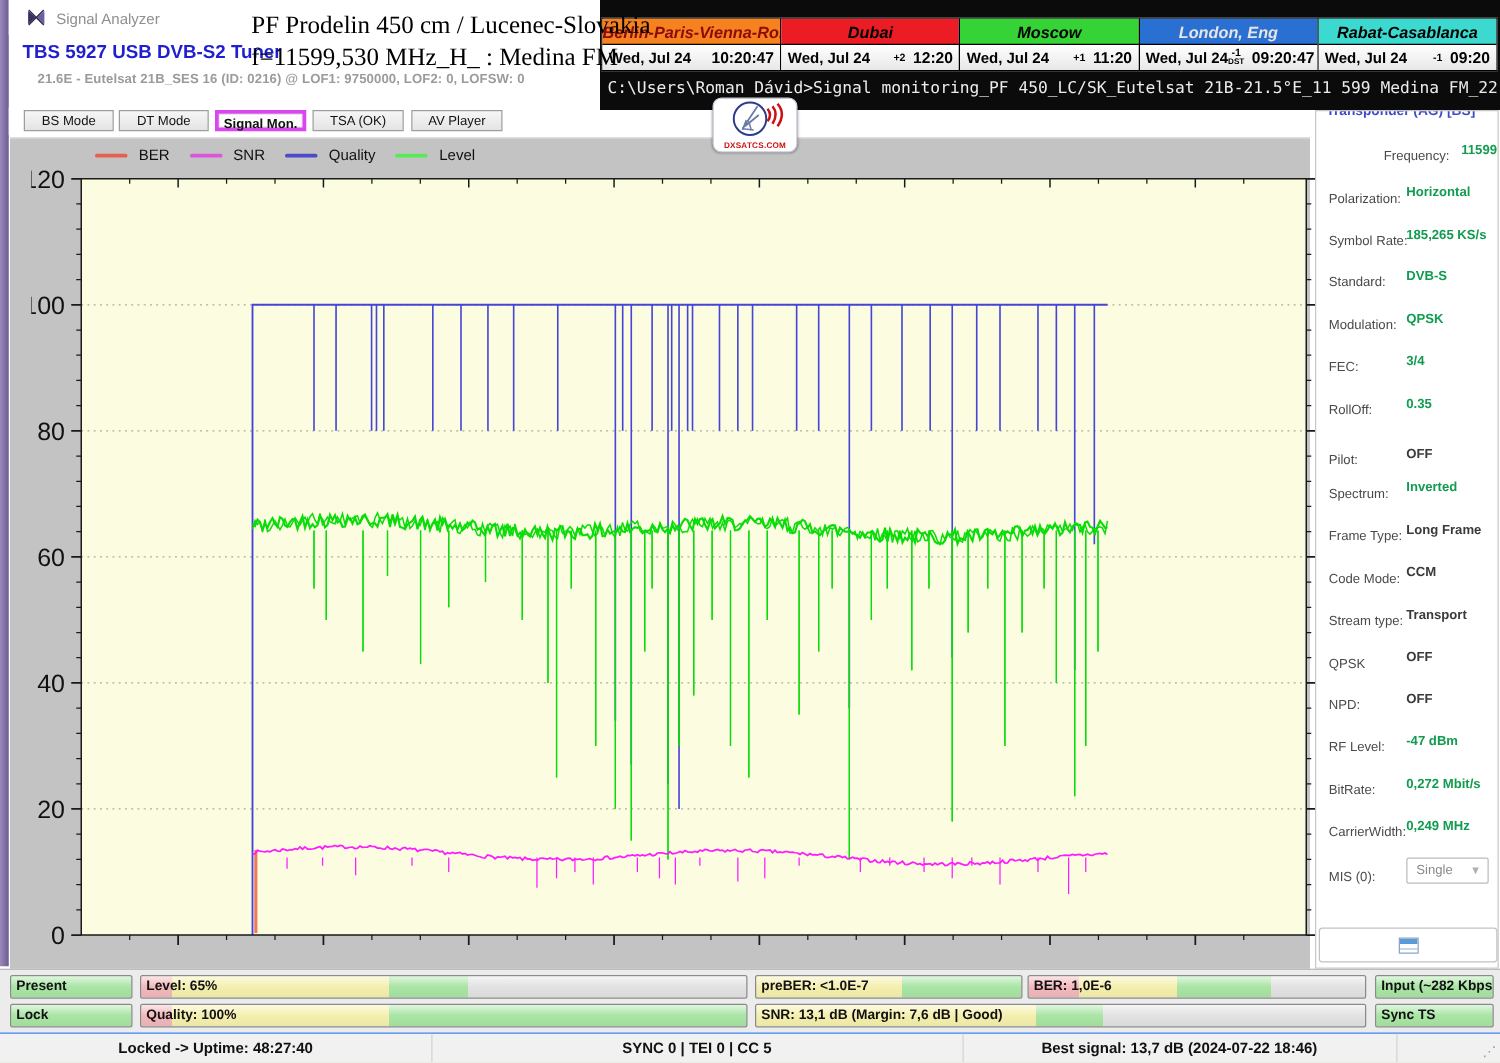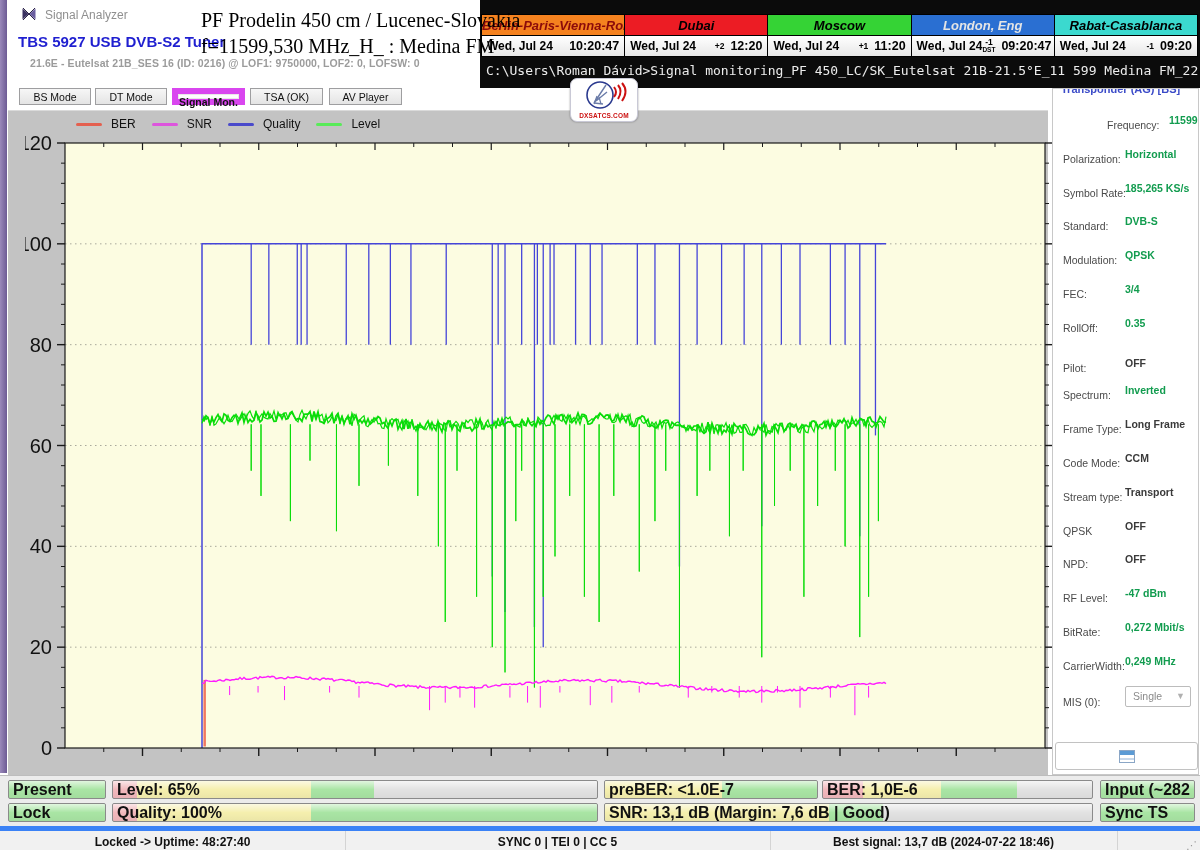--- a/index.html
+++ b/index.html
@@ -35,21 +35,21 @@
   .ctime .tm{margin-left:auto;}
   .ctime .off + .tm{margin-left:6px;}
   #prompt{left:6px;top:63px;font-family:"DejaVu Sans Mono",monospace;font-size:13px;color:#ececec;white-space:nowrap;}
   
   #logo{left:570px;top:78px;width:66px;height:42px;background:#fff;border:1px solid #c9c9d6;border-radius:7px;z-index:40;text-align:center;box-shadow:0 0 2px rgba(0,0,0,.4);}
   #logo-text{font-size:6.5px;font-weight:bold;color:#cc1111;letter-spacing:.2px;margin-top:-3px;}
   
   #tabsrow{left:7px;top:86px;width:473px;height:22px;background:#fff;}
   .tabbtn{position:absolute;top:2px;height:17px;line-height:16px;text-align:center;font-size:10.5px;color:#111;
           background:linear-gradient(180deg,#f6f6f6,#e4e4e4);border:1px solid #9e9ea0;box-sizing:border-box;cursor:default;}
-  .tabbtn.active{background:#fdfdfd;border:6px solid #d946ef;box-shadow:inset 0 0 0 1px #e8e8e8;font-weight:bold;}
+  .tabbtn.active{background:#fdfdfd;border:3px solid #d946ef;box-shadow:inset 0 0 0 1px #e8e8e8;font-weight:bold;}
   
   #chartpanel{left:8px;top:110px;width:1040px;height:665px;background:#c3c3c3;border-top:1px solid #dadada;}
   #legend{left:68px;top:6px;display:flex;align-items:center;gap:16px;}
   .lgitem{display:flex;align-items:center;gap:9px;}
   .lgsw{width:26px;height:3px;border-radius:2px;}
   .lglb{font-size:12px;color:#111;}
   #chartsvg{left:17px;top:18px;}
   #chartsvg text{font-family:"Liberation Sans",sans-serif;}
   
   #rightpanel{left:1052px;top:88px;width:147px;height:687px;background:#fff;border:1px solid #c8c8c8;box-sizing:border-box;overflow:hidden;}
@@ -61,23 +61,23 @@
   #misrow{position:absolute;left:10px;}
   #mis-select{position:absolute;left:62px;top:-6px;width:66px;height:21px;border:1px solid #bcbcbc;border-radius:2px;background:#fff;
               font-size:10.5px;color:#8a8a8a;line-height:19px;padding-left:7px;box-sizing:border-box;}
   #mis-chevron{position:absolute;right:5px;top:0;color:#b0b0b0;font-size:9px;}
   #panelbtn{left:1055px;top:742px;width:141px;height:26px;background:#fff;border:1px solid #c2c2c2;border-radius:3px;display:flex;align-items:center;justify-content:center;cursor:default;}
   #panelbtn .ic{width:16px;height:13px;border:1px solid #8aa6c6;box-sizing:border-box;background:linear-gradient(180deg,#5b9bd5 0 4px,#ffffff 4px 7px,#c8d8ea 7px 9px,#ffffff 9px 13px);}
   
   #barszone{left:0;top:775px;width:1200px;height:51px;background:#ececec;border-top:1px solid #bdbdbd;}
   .sbar{position:absolute;height:19px;border:1px solid #8a8a8a;border-radius:2px;box-sizing:border-box;overflow:hidden;}
   .sbar .sheen{position:absolute;left:0;top:0;right:0;bottom:0;background:linear-gradient(180deg,rgba(255,255,255,.65),rgba(255,255,255,0) 50%,rgba(0,0,0,.04));}
-  .sbar .blabel{position:absolute;left:4px;top:0;line-height:17px;font-size:16px;font-weight:bold;color:#111;white-space:nowrap;}
-  
-  #statusbar{left:0;top:826px;width:1200px;height:24px;background:#f1f1f1;border-top:5px solid #3b82f6;box-sizing:border-box;}
+  .sbar .blabel{position:absolute;left:4px;top:0;line-height:17px;font-size:11px;font-weight:bold;color:#111;white-space:nowrap;}
+  
+  #statusbar{left:0;top:826px;width:1200px;height:24px;background:#f1f1f1;border-top:1px solid #3b82f6;box-sizing:border-box;}
   .ssec{position:absolute;top:0;height:23px;line-height:23px;text-align:center;font-size:12px;font-weight:600;color:#111;border-right:1px solid #d4d4d4;white-space:nowrap;overflow:hidden;}
   #grip{position:absolute;right:4px;top:8px;color:#9a9a9a;font-size:11px;letter-spacing:-1px;}
 </style>
 </head>
 <body>
 
 <div id="app">
 
   <div class="abs" id="purple-edge"></div>
 

